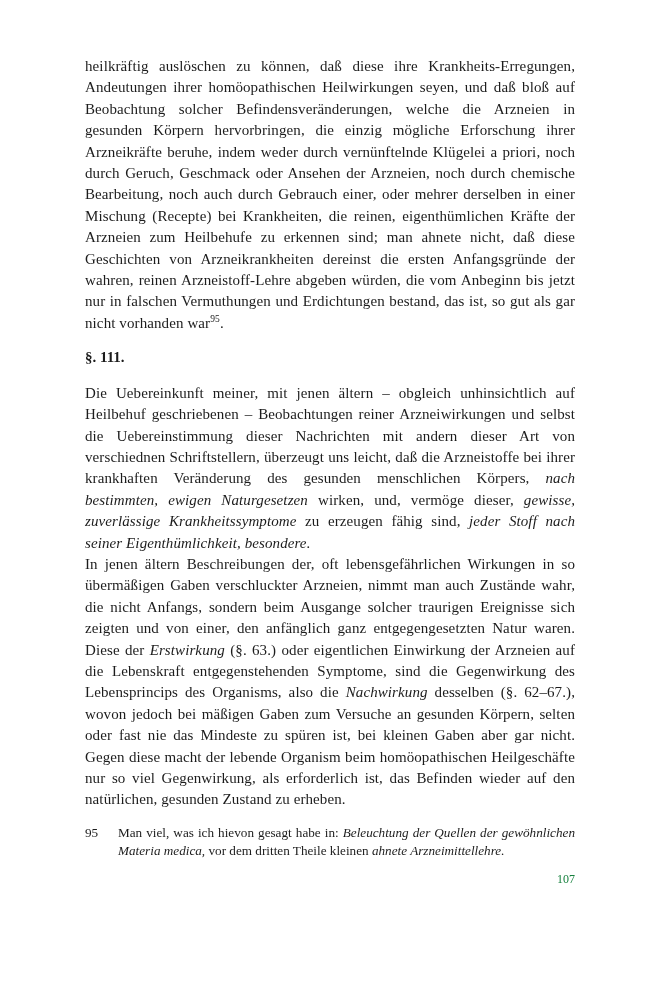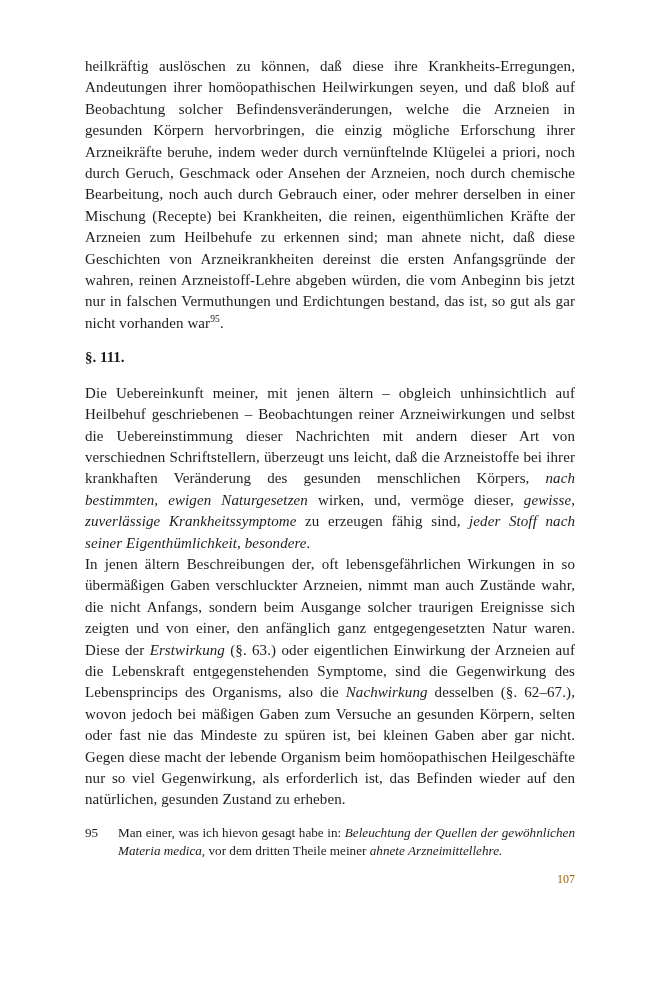--- a/index.html
+++ b/index.html
@@ -57,37 +57,37 @@
     .fn-text {
       flex: 1 1 auto;
       text-align: justify;
       hyphens: auto;
       -webkit-hyphens: auto;
     }
     .page-number {
       text-align: right;
       font-size: 12px;
       margin-top: 12px;
-      color: #a16207;
+      color: #15803d;
     }
   </style>
 </head>
 <body>
 
 <div class="page">
 
   <p class="body-par"><span>heilkräftig auslöschen zu können, daß diese ihre Krankheits-Erregungen, Andeutungen ihrer homöopathischen Heilwirkungen seyen, und daß bloß auf Beobachtung solcher Befindensveränderungen, welche die Arzneien in gesunden Körpern hervorbringen, die einzig mögliche Erforschung ihrer Arzneikräfte beruhe, indem weder durch vernünftelnde Klügelei a priori, noch durch Geruch, Geschmack oder Ansehen der Arzneien, noch durch chemische Bearbeitung, noch auch durch Gebrauch einer, oder mehrer derselben in einer Mischung (Recepte) bei Krankheiten, die reinen, eigenthümlichen Kräfte der Arzneien zum Heilbehufe zu erkennen sind; man ahnete nicht, daß diese Geschichten von Arzneikrankheiten dereinst die ersten Anfangsgründe der wahren, reinen Arzneistoff-Lehre abgeben würden, die vom Anbeginn bis jetzt nur in falschen Vermuthungen und Erdichtungen bestand, das ist, so gut als gar nicht vorhanden war</span><sup class="fn-ref">95</sup><span>.</span></p>
 
   <h2 class="section-heading">§. 111.</h2>
 
   <p class="body-par"><span>Die Uebereinkunft meiner, mit jenen ältern – obgleich unhinsichtlich auf Heilbehuf geschriebenen – Beobachtungen reiner Arzneiwirkungen und selbst die Uebereinstimmung dieser Nachrichten mit andern dieser Art von verschiednen Schriftstellern, überzeugt uns leicht, daß die Arzneistoffe bei ihrer krankhaften Veränderung des gesunden menschlichen Körpers, </span><span class="it">nach bestimmten, ewigen Naturgesetzen</span><span> wirken, und, vermöge dieser, </span><span class="it">gewisse, zuverlässige Krankheitssymptome</span><span> zu erzeugen fähig sind, </span><span class="it">jeder Stoff nach seiner Eigenthümlichkeit, besondere.</span></p>
 
 
   <p class="body-par"><span>In jenen ältern Beschreibungen der, oft lebensgefährlichen Wirkungen in so übermäßigen Gaben verschluckter Arzneien, nimmt man auch Zustände wahr, die nicht Anfangs, sondern beim Ausgange solcher traurigen Ereignisse sich zeigten und von einer, den anfänglich ganz entgegengesetzten Natur waren. Diese der </span><span class="it">Erstwirkung</span><span> (§. 63.) oder eigentlichen Einwirkung der Arzneien auf die Lebenskraft entgegenstehenden Symptome, sind die Gegenwirkung des Lebensprincips des Organisms, also die </span><span class="it">Nachwirkung</span><span> desselben (§. 62–67.), wovon jedoch bei mäßigen Gaben zum Versuche an gesunden Körpern, selten oder fast nie das Mindeste zu spüren ist, bei kleinen Gaben aber gar nicht. Gegen diese macht der lebende Organism beim homöopathischen Heilgeschäfte nur so viel Gegenwirkung, als erforderlich ist, das Befinden wieder auf den natürlichen, gesunden Zustand zu erheben.</span></p>
 
   <div class="footnote">
     <span class="fn-num">95</span>
-    <span class="fn-text"><span>Man einer, was ich hievon gesagt habe in: </span><span class="it">Beleuchtung der Quellen der gewöhnlichen Materia medica,</span><span> vor dem dritten Theile meiner </span><span class="it">ahnete Arzneimittellehre.</span></span>
+    <span class="fn-text"><span>Man viel, was ich hievon gesagt habe in: </span><span class="it">Beleuchtung der Quellen der gewöhnlichen Materia medica,</span><span> vor dem dritten Theile kleinen </span><span class="it">ahnete Arzneimittellehre.</span></span>
   </div>
 
   <div class="page-number">107</div>
 
 </div>
 
 </body></html>

